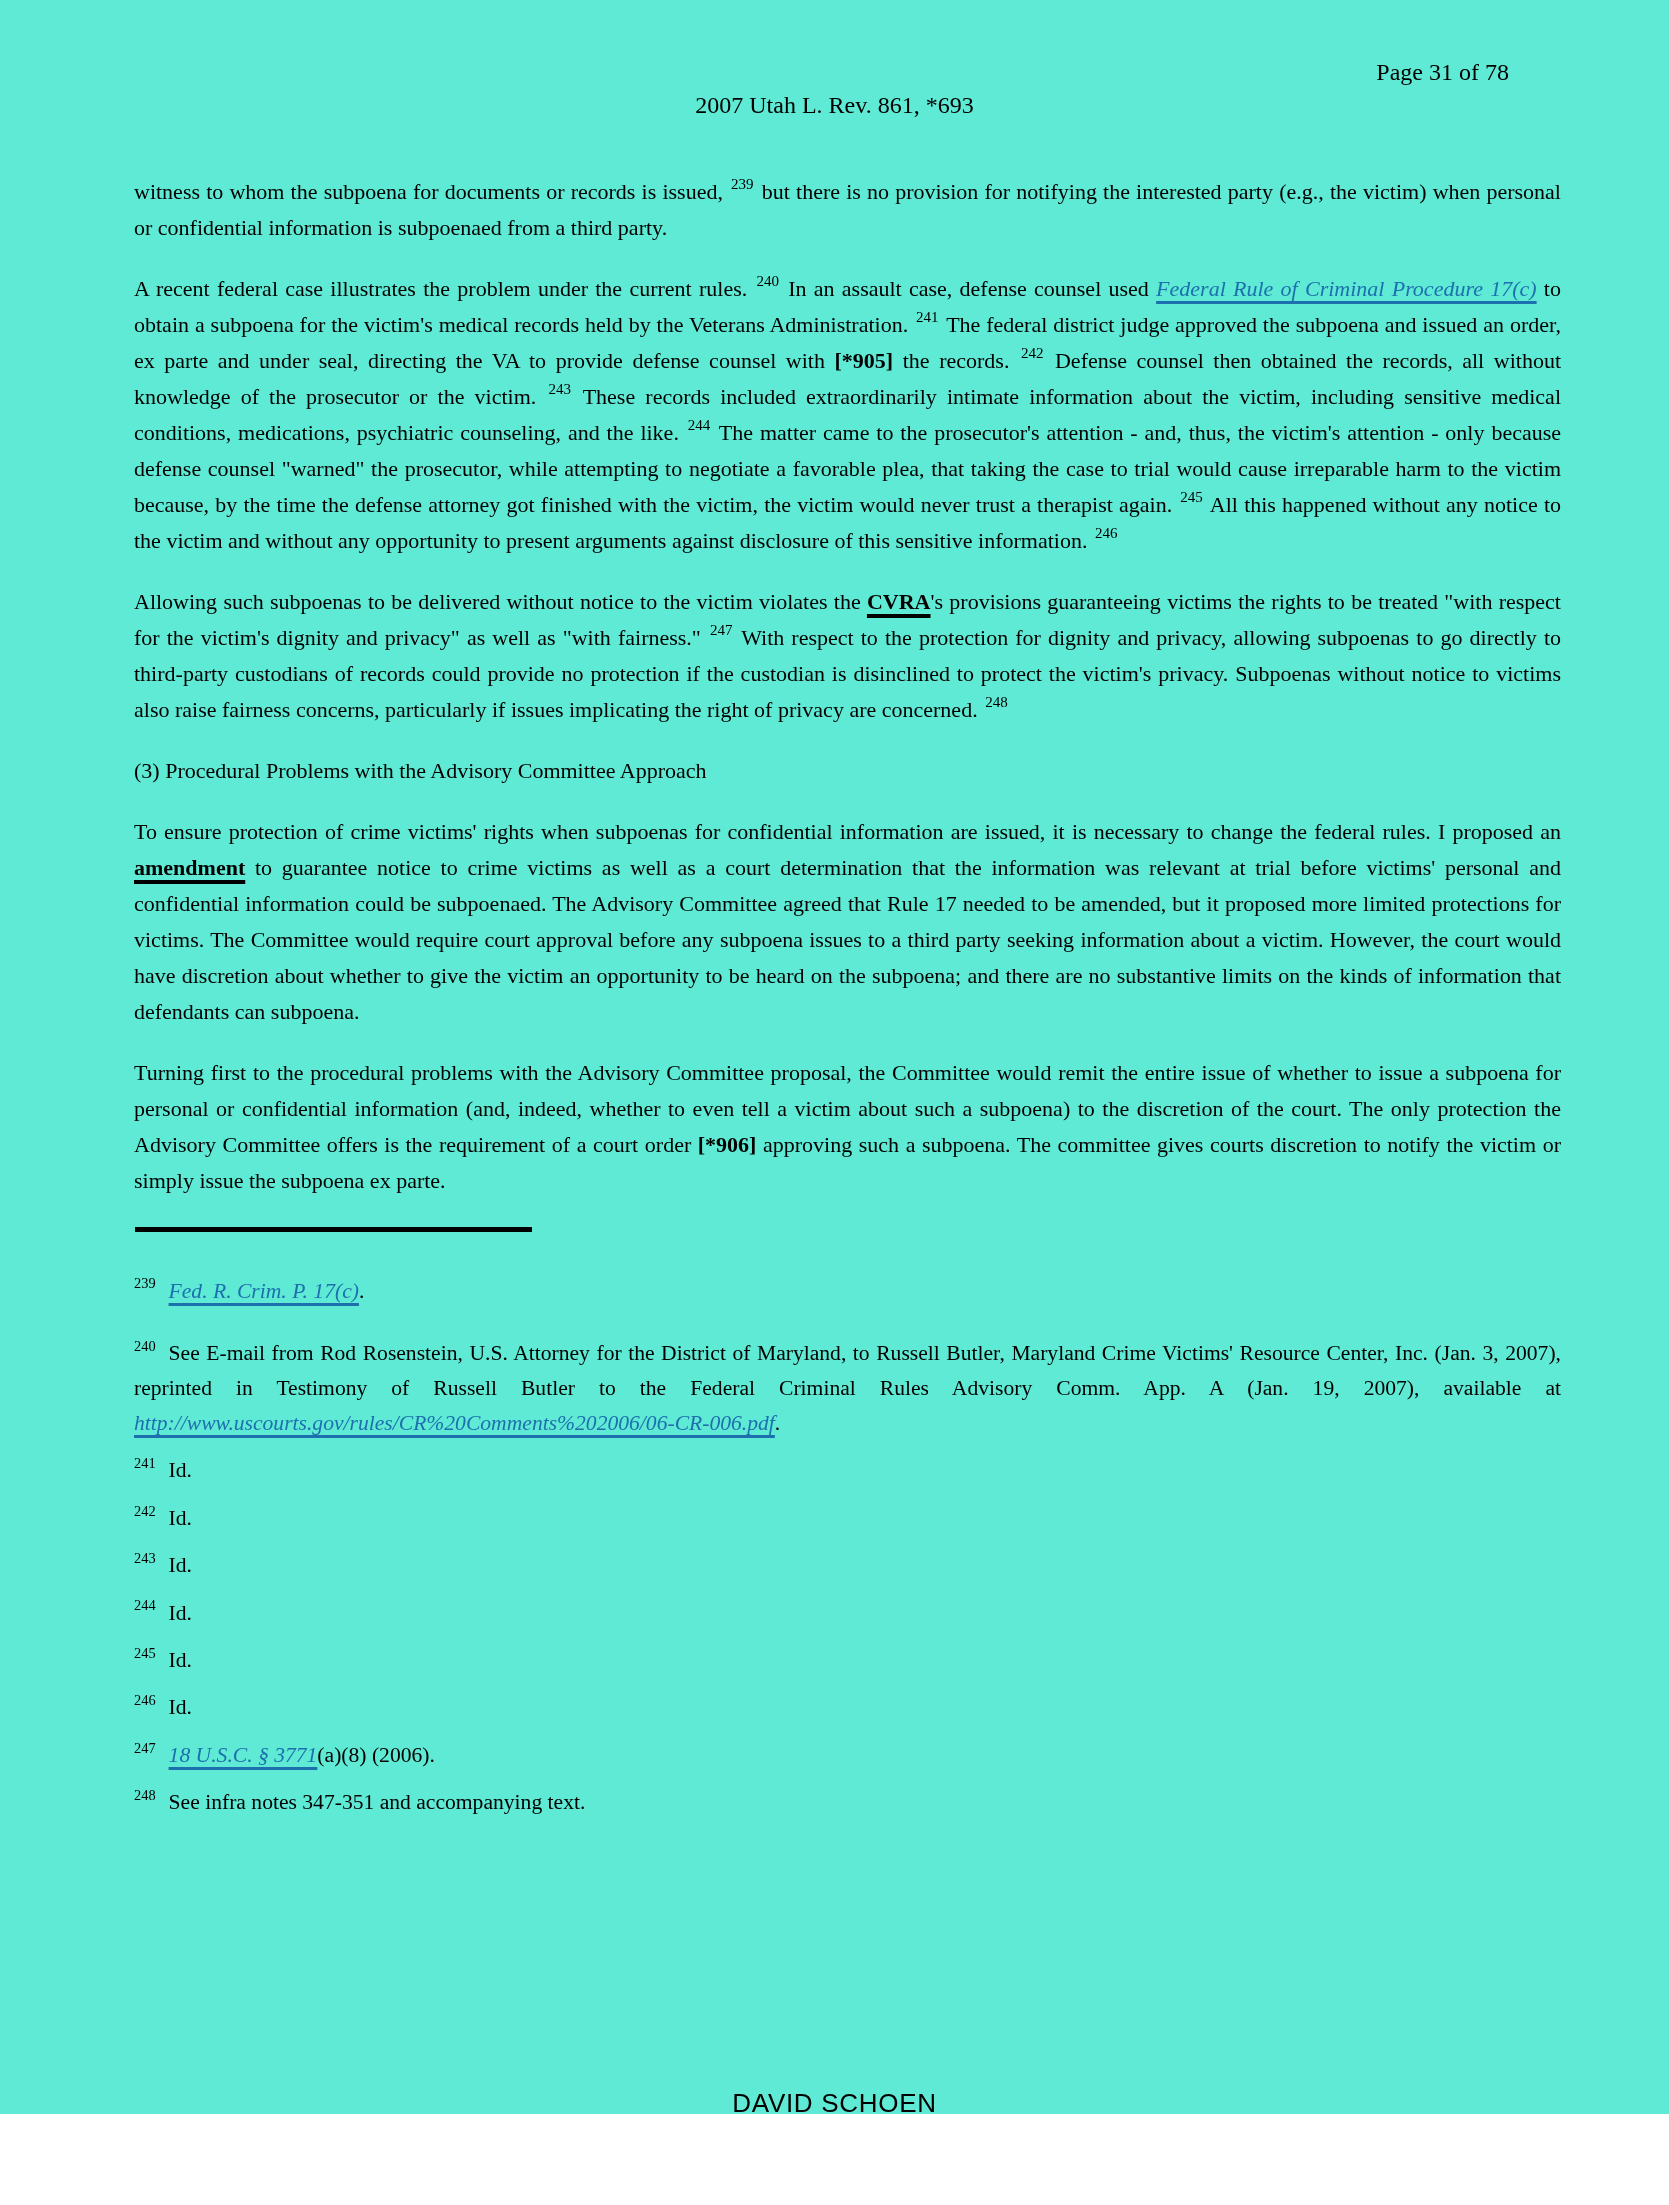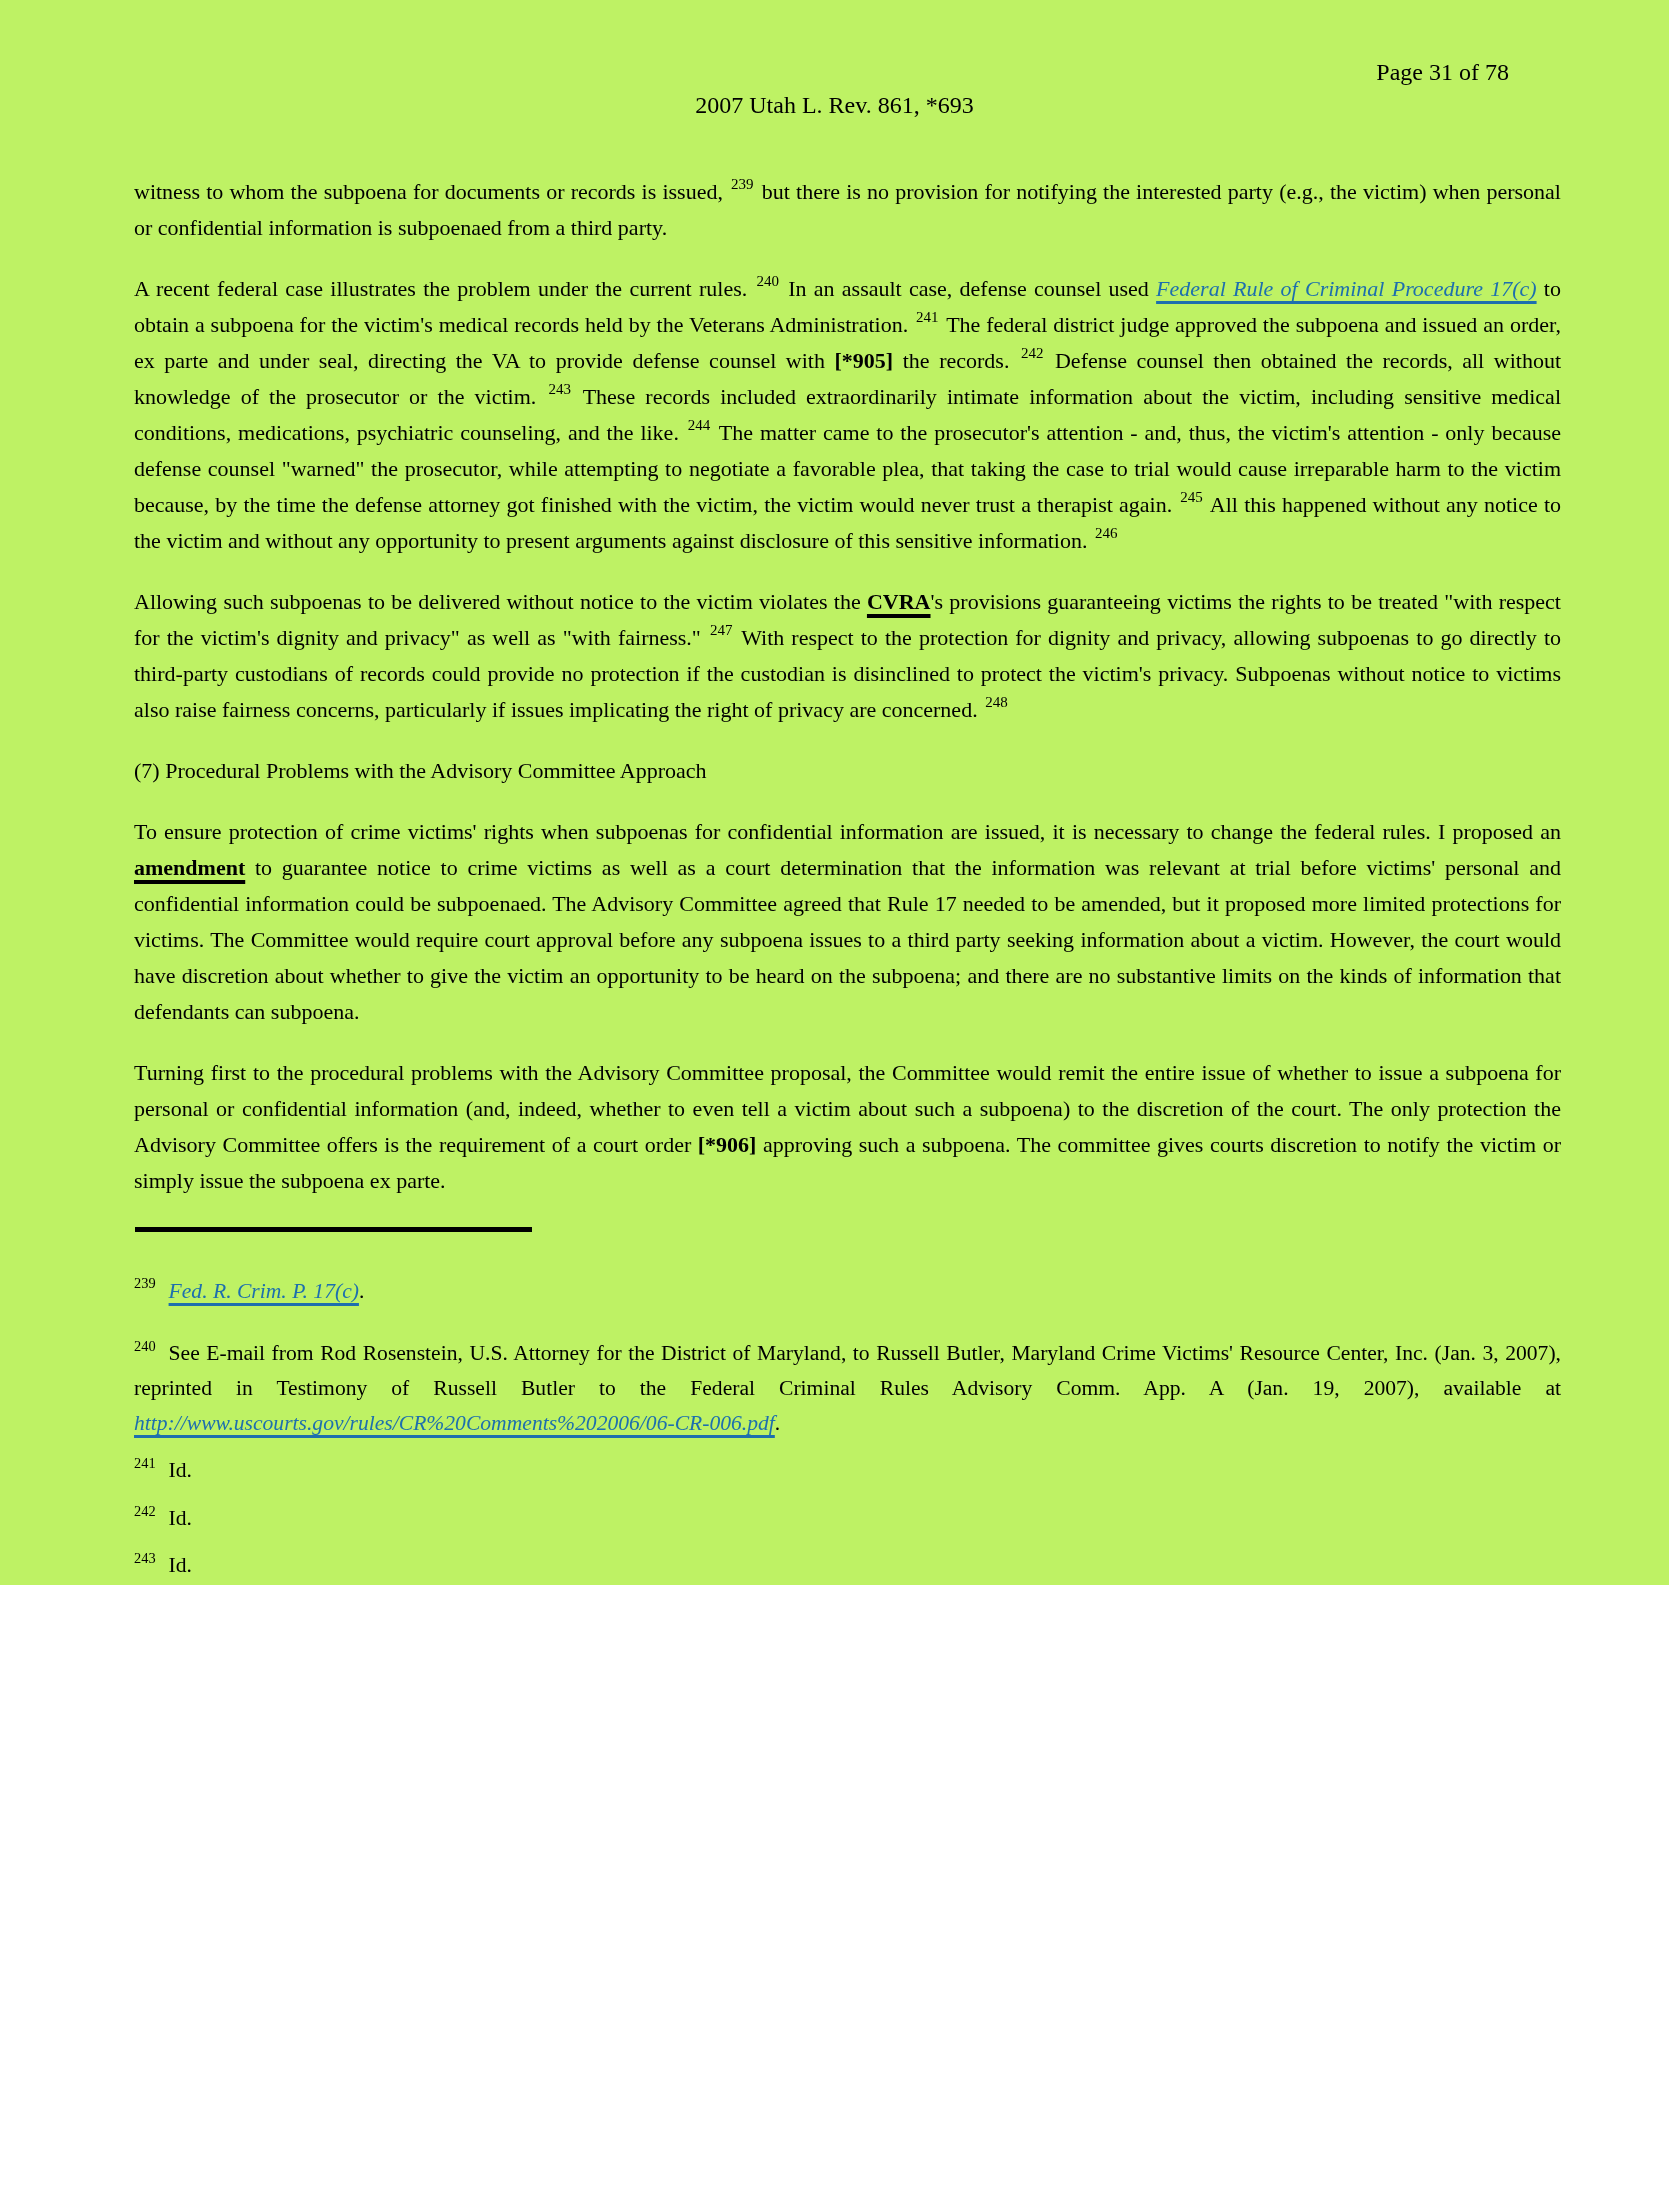--- a/index.html
+++ b/index.html
@@ -3,22 +3,22 @@
 <meta charset="utf-8">
 <style>
   html, body {
     margin: 0;
     padding: 0;
     background: #ffffff;
   }
   .page {
     position: relative;
     width: 1669px;
-    height: 1585px;
-    background: #bef264;
+    height: 2114px;
+    background: #5eead4;
     overflow: hidden;
     font-family: "Liberation Serif", serif;
     color: #000000;
   }
   .page-number {
     position: absolute;
     top: 59px;
     right: 160px;
     font-size: 24px;
     white-space: nowrap;
@@ -127,21 +127,21 @@
 
   <div class="page-number">Page 31 of 78</div>
 
   <div class="doc-title">2007 Utah L. Rev. 861, *693</div>
 
   <div class="content">
     <div>
         <p class="para"><span>witness to whom the subpoena for documents or records is issued, </span><sup class="fn-ref">239</sup><span> but there is no provision for notifying the interested party (e.g., the victim) when personal or confidential information is subpoenaed from a third party.</span></p>
         <p class="para"><span>A recent federal case illustrates the problem under the current rules. </span><sup class="fn-ref">240</sup><span> In an assault case, defense counsel used </span><a class="doc-link">Federal Rule of Criminal Procedure 17(c)</a><span> to obtain a subpoena for the victim's medical records held by the Veterans Administration. </span><sup class="fn-ref">241</sup><span> The federal district judge approved the subpoena and issued an order, ex parte and under seal, directing the VA to provide defense counsel with </span><b class="bold">[*905]</b><span> the records. </span><sup class="fn-ref">242</sup><span> Defense counsel then obtained the records, all without knowledge of the prosecutor or the victim. </span><sup class="fn-ref">243</sup><span> These records included extraordinarily intimate information about the victim, including sensitive medical conditions, medications, psychiatric counseling, and the like. </span><sup class="fn-ref">244</sup><span> The matter came to the prosecutor's attention - and, thus, the victim's attention - only because defense counsel "warned" the prosecutor, while attempting to negotiate a favorable plea, that taking the case to trial would cause irreparable harm to the victim because, by the time the defense attorney got finished with the victim, the victim would never trust a therapist again. </span><sup class="fn-ref">245</sup><span> All this happened without any notice to the victim and without any opportunity to present arguments against disclosure of this sensitive information. </span><sup class="fn-ref">246</sup></p>
         <p class="para"><span>Allowing such subpoenas to be delivered without notice to the victim violates the </span><a class="term-link">CVRA</a><span>'s provisions guaranteeing victims the rights to be treated "with respect for the victim's dignity and privacy" as well as "with fairness." </span><sup class="fn-ref">247</sup><span> With respect to the protection for dignity and privacy, allowing subpoenas to go directly to third-party custodians of records could provide no protection if the custodian is disinclined to protect the victim's privacy. Subpoenas without notice to victims also raise fairness concerns, particularly if issues implicating the right of privacy are concerned. </span><sup class="fn-ref">248</sup></p>
-        <p class="heading"><span>(7) Procedural Problems with the Advisory Committee Approach</span></p>
+        <p class="heading"><span>(3) Procedural Problems with the Advisory Committee Approach</span></p>
         <p class="para"><span>To ensure protection of crime victims' rights when subpoenas for confidential information are issued, it is necessary to change the federal rules. I proposed an </span><a class="term-link">amendment</a><span> to guarantee notice to crime victims as well as a court determination that the information was relevant at trial before victims' personal and confidential information could be subpoenaed. The Advisory Committee agreed that Rule 17 needed to be amended, but it proposed more limited protections for victims. The Committee would require court approval before any subpoena issues to a third party seeking information about a victim. However, the court would have discretion about whether to give the victim an opportunity to be heard on the subpoena; and there are no substantive limits on the kinds of information that defendants can subpoena.</span></p>
         <p class="para"><span>Turning first to the procedural problems with the Advisory Committee proposal, the Committee would remit the entire issue of whether to issue a subpoena for personal or confidential information (and, indeed, whether to even tell a victim about such a subpoena) to the discretion of the court. The only protection the Advisory Committee offers is the requirement of a court order </span><b class="bold">[*906]</b><span> approving such a subpoena. The committee gives courts discretion to notify the victim or simply issue the subpoena ex parte.</span></p>
       </div>
     <hr class="fn-separator">
     <div>
         <div class="footnote fn-first"><sup class="fn-num">239</sup><span><a class="doc-link">Fed. R. Crim. P. 17(c)</a><span>.</span></span></div>
         <div class="footnote"><sup class="fn-num">240</sup><span><span>See E-mail from Rod Rosenstein, U.S. Attorney for the District of Maryland, to Russell Butler, Maryland Crime Victims' Resource Center, Inc. (Jan. 3, 2007), reprinted in Testimony of Russell Butler to the Federal Criminal Rules Advisory Comm. App. A (Jan. 19, 2007), available at </span><a class="doc-link">http://www.uscourts.gov/rules/CR%20Comments%202006/06-CR-006.pdf</a><span>.</span></span></div>
         <div class="footnote"><sup class="fn-num">241</sup><span><span>Id.</span></span></div>
         <div class="footnote"><sup class="fn-num">242</sup><span><span>Id.</span></span></div>
         <div class="footnote"><sup class="fn-num">243</sup><span><span>Id.</span></span></div>

